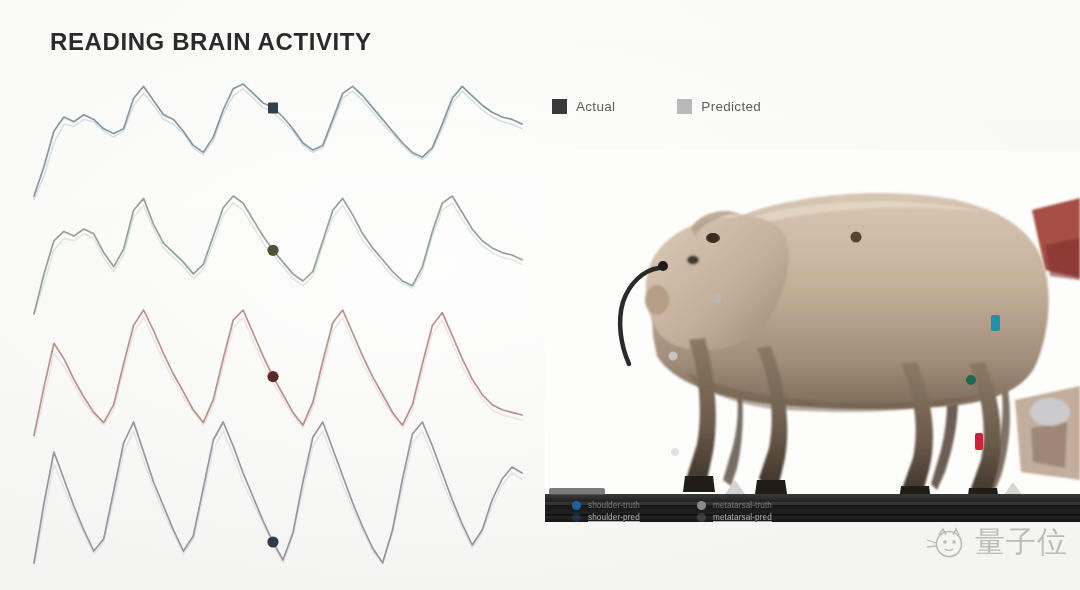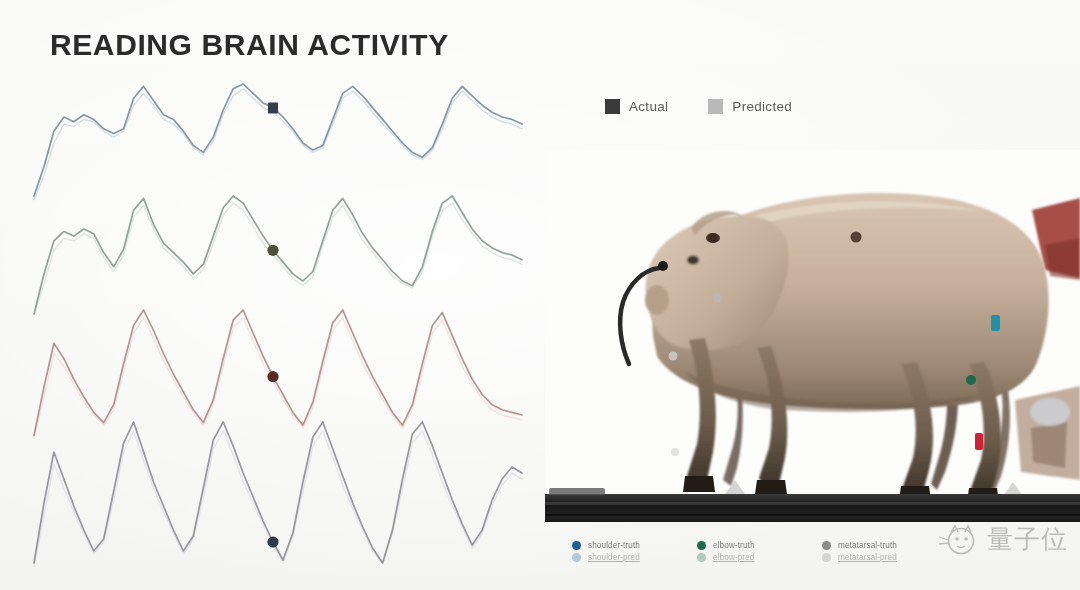--- a/index.html
+++ b/index.html
@@ -26,21 +26,21 @@
       radial-gradient(ellipse 90% 80% at 40% 45%, rgba(255,255,255,0.85) 0%, rgba(248,248,246,0) 70%),
       linear-gradient(180deg, #fafaf8 0%, #f6f6f4 55%, #f4f4f2 100%);
     pointer-events: none;
   }
 
   
   #title {
     position: absolute;
     left: 50px;
     top: 28px;
-    font-size: 30px;
+    font-size: 24px;
     font-weight: bold;
     letter-spacing: 0.6px;
     color: #2b2b2b;
     white-space: nowrap;
     font-family: "Liberation Sans", sans-serif;
     text-align: right;
   }
 
   
   #traces-panel {
@@ -48,25 +48,25 @@
     left: 10px;
     top: 70px;
     width: 530px;
     height: 520px;
   }
   #traces-svg { display: block; }
 
   
   #top-legend {
     position: absolute;
-    left: 605px;
+    left: 552px;
     top: 99px;
     display: flex;
     align-items: center;
-    gap: 40px;
+    gap: 62px;
   }
   .tl-item { display: flex; align-items: center; gap: 9px; }
   .tl-swatch { width: 15px; height: 15px; display: block; }
   .tl-label {
     font-size: 13.5px;
     color: #5d5d5d;
     letter-spacing: 0.3px;
     font-family: "Liberation Sans", sans-serif;
   }
 
@@ -79,21 +79,21 @@
     height: 372px;
     background: #fdfdfd;
     overflow: hidden;
   }
   #video-svg { display: block; }
 
   
   #bottom-legend {
     position: absolute;
     left: 572px;
-    top: 541px;
+    top: 501px;
     width: 500px;
     height: 46px;
     display: flex;
     gap: 0px;
   }
   .bl-col {
     width: 125px;
     display: flex;
     flex-direction: column;
     gap: 3px;
@@ -119,21 +119,21 @@
   #watermark {
     position: absolute;
     right: 12px;
     top: 522px;
     display: flex;
     align-items: center;
     gap: 6px;
     opacity: 0.55;
   }
   #wm-cn {
-    font-size: 26px;
+    font-size: 30px;
     color: #8d8d8d;
     letter-spacing: 1px;
     font-family: "DejaVu Sans", sans-serif;
   }
 
   
   .soft { filter: blur(0.35px); }
 </style>
 </head>
 <body>
@@ -324,30 +324,20 @@
       <div class="bl-row">
         <span class="bl-dot" style="background:#1f5f9e"></span>
         <span class="bl-text">shoulder-truth</span>
       </div>
       <div class="bl-row">
         <span class="bl-dot faint" style="background:#1f5f9e"></span>
         <span class="bl-text faint">shoulder-pred</span>
       </div>
     </div>
 
-    <div class="bl-col">
-      <div class="bl-row">
-        <span class="bl-dot" style="background:#1d6b4f"></span>
-        <span class="bl-text">elbow-truth</span>
-      </div>
-      <div class="bl-row">
-        <span class="bl-dot faint" style="background:#1d6b4f"></span>
-        <span class="bl-text faint">elbow-pred</span>
-      </div>
-    </div>
 
 
     <div class="bl-col">
       <div class="bl-row">
         <span class="bl-dot" style="background:#8a8a8a"></span>
         <span class="bl-text">metatarsal-truth</span>
       </div>
       <div class="bl-row">
         <span class="bl-dot faint" style="background:#8a8a8a"></span>
         <span class="bl-text faint">metatarsal-pred</span>

